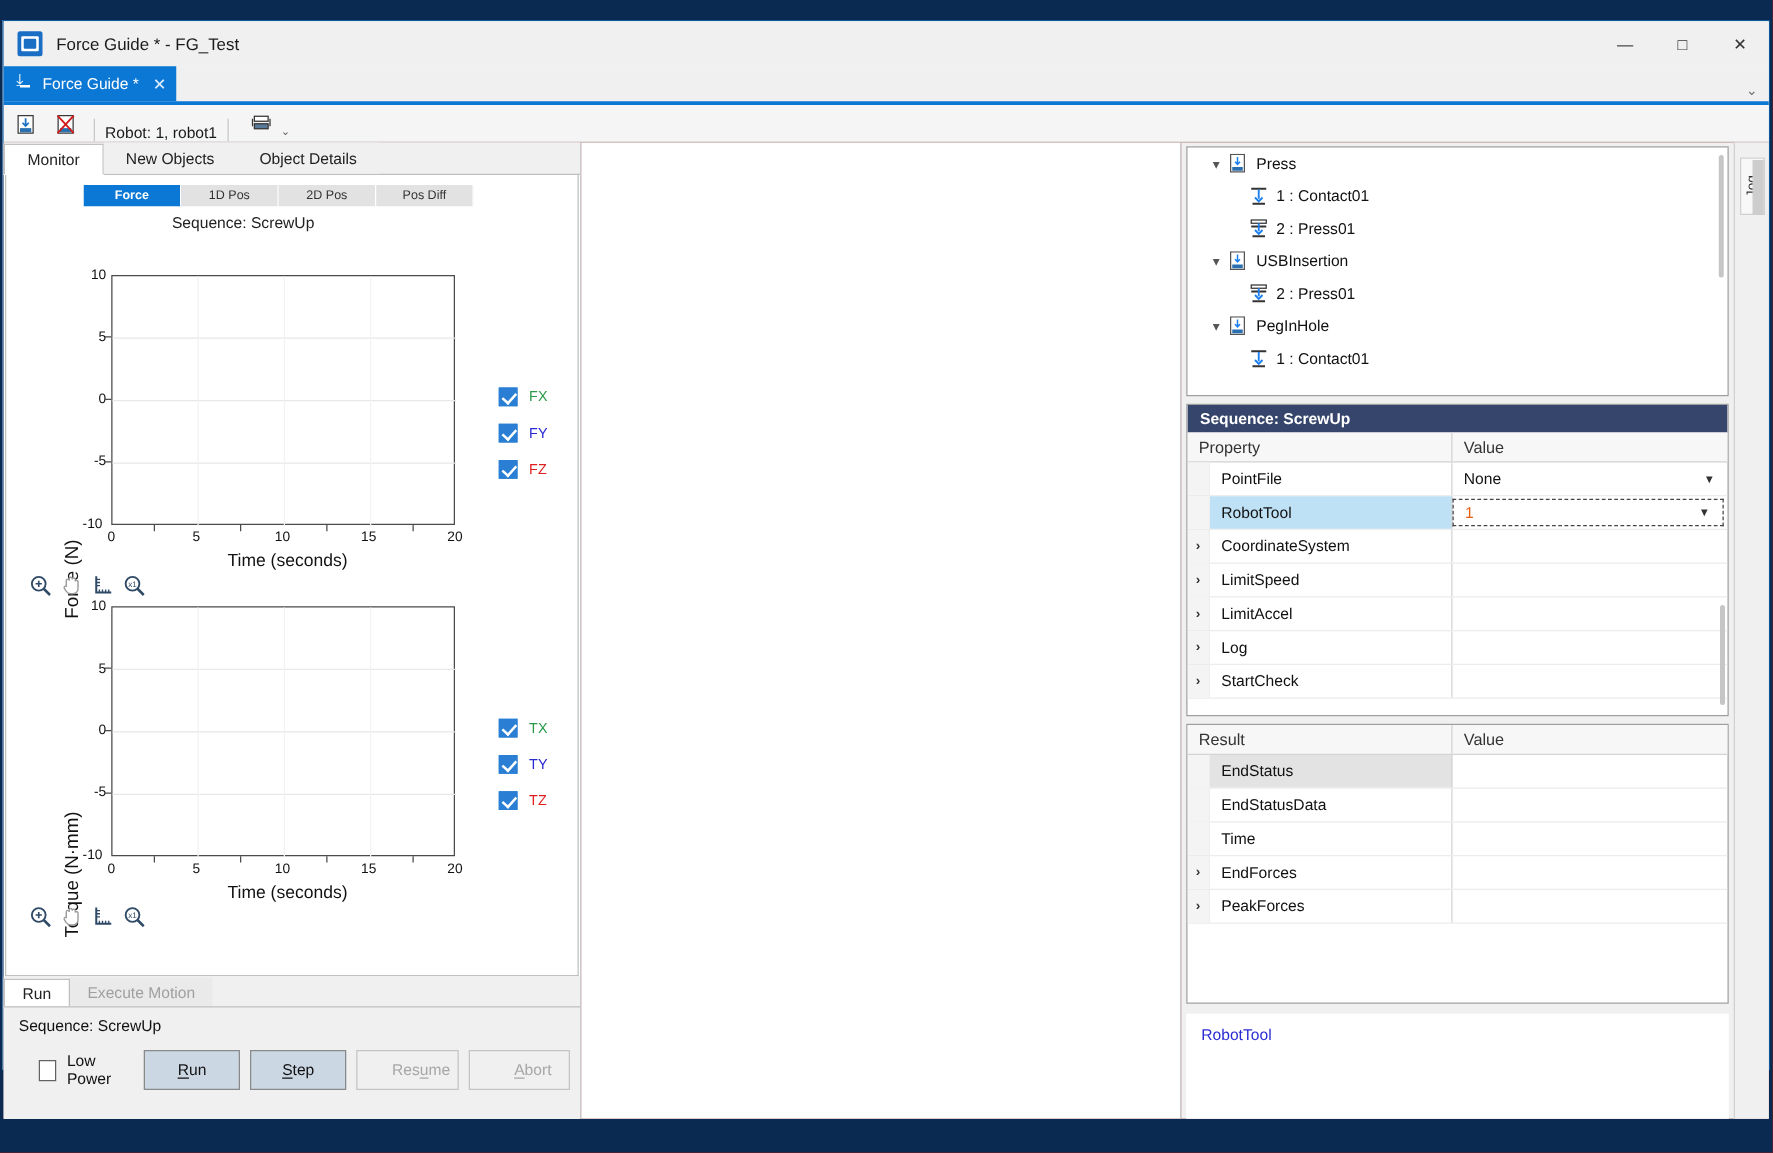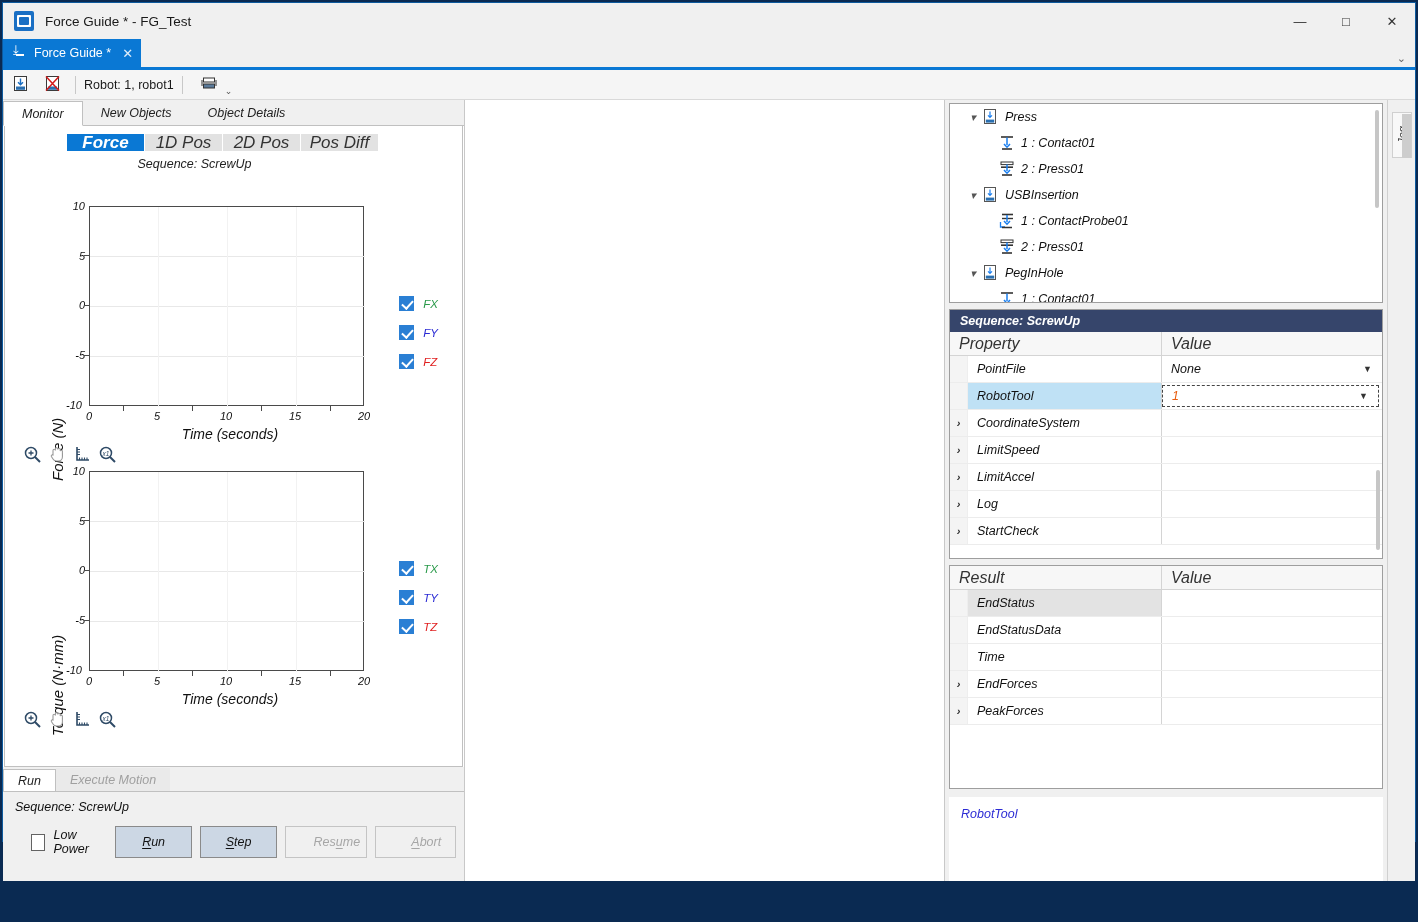--- a/index.html
+++ b/index.html
@@ -1,20 +1,20 @@
 <!DOCTYPE html>
 <html><head>
 <meta charset="utf-8">
 <style>
   * { box-sizing: border-box; margin:0; padding:0; }
   html,body { width:1418px; height:922px; overflow:hidden;
     font-family:"Liberation Sans", sans-serif; }
   body { background:#0a2a52; }
 
-  .window { position:absolute; left:2px; top:2px; width:1414px; height:840px;
+  .window { position:absolute; left:2px; top:16px; width:1414px; height:840px;
     background:#ffffff; border:1px solid #0d5a9e; display:flex; flex-direction:column; }
 
   
   .titlebar { height:36px; background:#f0f0f0; display:flex; align-items:center;
     border-bottom:0px; position:relative; flex:0 0 36px; }
   .app-icon { width:20px; height:20px; margin-left:11px; background:#1a6fc4;
     border-radius:2px; position:relative; }
   .app-icon:before { content:""; position:absolute; left:3px; top:4px; width:14px; height:12px;
     background:#fff; border-radius:1px; }
   .app-icon:after { content:""; position:absolute; left:5px; top:6px; width:10px; height:8px;
@@ -31,48 +31,48 @@
     padding:0 8px 0 10px; font-size:12.5px; gap:7px; }
   .doctab .dtIcon { width:14px; height:13px; position:relative; }
   .doctab .dtIcon:before { content:""; position:absolute; left:3px; top:0; width:8px; height:7px;
     border:2px solid #fff; border-top:none; border-left:none; border-right:none;}
   .doctab .dtIcon:after { content:"\2913"; position:absolute; left:0px; top:-5px;
     font-size:13px; color:#fff; }
   .doctab .dtClose { font-size:13px; color:#dfeefb; margin-left:4px; }
   .tabstrip .chev { position:absolute; right:9px; bottom:2px; font-size:11px; color:#666; }
 
   
-  .toolbar { height:30px; background:#f5f5f5; display:flex; align-items:center;
+  .toolbar { height:30px; background:#f5f5f5; display:flex; align-items:flex-end;
     border-bottom:1px solid #d9d9d9; flex:0 0 30px; gap:0px; position:relative; }
   .tb-btn { width:28px; height:26px; display:flex; align-items:center; justify-content:center;
     margin-left:4px; }
   .tb-sep { width:1px; height:18px; background:#c8c8c8; margin:0 8px; }
   .tb-label { font-size:12.5px; color:#1a1a1a; }
   .tb-caret { font-size:9px; color:#555; margin-left:2px; align-self:flex-end;
     margin-bottom:3px; }
 
   
-  .body { flex:1; display:flex; position:relative; background:#7f1d1d;font-style:italic; }
+  .body { flex:1; display:flex; position:relative; background:#7f1d1d; }
 
   
   .leftcol { width:462px; display:flex; flex-direction:column; background:#fff;
     border-right:1px solid #c8c8c8; }
   .ltabs { height:26px; display:flex; align-items:flex-end; background:#f0f0f0;
     border-bottom:1px solid #c0c0c0; flex:0 0 26px; }
   .ltab { height:25px; padding:0 18px; display:flex; align-items:center; font-size:12.5px;
     color:#222; background:#f0f0f0; }
   .ltab.active { background:#ffffff; border:1px solid #c0c0c0; border-bottom:1px solid #fff;
     margin-bottom:-1px; }
 
   .monitor { flex:1; background:#fff; border:1px solid #c0c0c0; border-top:none;
     margin:0 1px 0 1px; display:flex; flex-direction:column; overflow:hidden; }
 
   .segbar { display:flex; margin:8px 0 0 62px; }
   .seg { width:78px; height:17px; display:flex; align-items:center; justify-content:center;
-    font-size:17px; background:#e2e2e2; color:#333; border-right:1px solid #fff; }
+    font-size:10px; background:#e2e2e2; color:#333; border-right:1px solid #fff; }
   .seg.active { background:#0a78d4; color:#fff; font-weight:bold; }
 
   .chartwrap { position:relative; height:310px; }
   .chartwrap.second { height:305px; }
   .charttitle { text-align:center; font-size:12.5px; color:#222; margin-top:6px;
     margin-right:78px; }
 
   .plotbox { position:absolute; background:#fff; border:1px solid #4a4a4a; }
   .ytitle { position:absolute; font-size:14px; color:#111;
     transform:rotate(-90deg); transform-origin:left top; white-space:nowrap; }
@@ -139,21 +139,21 @@
     overflow:hidden; position:relative; flex:0 0 200px; }
   .trow { display:flex; align-items:center; height:26px; font-size:12.5px; color:#111; }
   .texp { width:18px; text-align:center; font-size:11px; color:#555; }
   .ticon { width:18px; height:16px; margin-right:5px; position:relative; }
   .tlbl { white-space:nowrap; }
 
   .pgrid { margin:6px 32px 0 4px; background:#fff; border:1px solid #9e9e9e;
     flex:0 0 250px; display:flex; flex-direction:column; position:relative; overflow:hidden; }
   .pghead { height:22px; background:#36456b; color:#fff; font-size:12.5px; font-weight:bold;
     display:flex; align-items:center; padding-left:10px; }
-  .pgcols { height:24px; display:flex; font-size:16px; color:#333;
+  .pgcols { height:24px; display:flex; font-size:13px; color:#333;
     border-bottom:1px solid #d4d4d4; background:#f7f7f7; }
   .pgc1 { width:212px; padding-left:9px; display:flex; align-items:center;
     border-right:1px solid #d4d4d4; }
   .pgc2 { flex:1; padding-left:9px; display:flex; align-items:center; }
   .prow { height:27px; display:flex; font-size:12.5px; color:#111;
     border-bottom:1px solid #ececec; }
   .pexp { width:18px; display:flex; align-items:center; justify-content:center;
     font-size:11px; color:#333; font-weight:bold; background:#f4f4f4;
     border-right:1px solid #eee; }
   .pname { width:194px; display:flex; align-items:center; padding-left:9px;
@@ -503,32 +503,20 @@
                 <rect x="2.5" y="0.5" width="11" height="14" fill="#fff" stroke="#555"></rect>
                 <rect x="3.8" y="10.6" width="8.4" height="3" fill="#2a6fb0"></rect>
                 <path d="M8 2.5 V8.2 M6 6.4 L8 8.5 L10 6.4" stroke="#1a7ff0" stroke-width="1.2" fill="none"></path>
               </svg>
           </span>
           <span class="tlbl">USBInsertion</span>
         </div>
         <div class="trow" style="padding-left:48px;">
           <span class="ticon">
             <svg width="18" height="17" viewBox="0 0 18 17">
-                <path d="M4 1.5 H15" stroke="#333" stroke-width="1.6"></path>
-                <path d="M4 5.5 H15" stroke="#333" stroke-width="1.4"></path>
-                <path d="M9 2 V9 M6 8 L9 11.2 L12 8" stroke="#1a7ff0" stroke-width="1.5" fill="none"></path>
-                <path d="M2.5 9 L2.5 14 H7" stroke="#1a7ff0" stroke-width="1.3" fill="none"></path>
-                <path d="M4 14.5 H14" stroke="#333" stroke-width="1.5"></path>
-              </svg>
-          </span>
-          <span class="tlbl">1 :  ContactProbe01</span>
-        </div>
-        <div class="trow" style="padding-left:48px;">
-          <span class="ticon">
-            <svg width="18" height="17" viewBox="0 0 18 17">
                 <rect x="3" y="1" width="12" height="2.6" fill="#fff" stroke="#333"></rect>
                 <path d="M3 6.2 H15" stroke="#333" stroke-width="1.6"></path>
                 <path d="M9 3.6 V10 M6 9 L9 12.2 L12 9" stroke="#1a7ff0" stroke-width="1.5" fill="none"></path>
                 <path d="M4 14 H14" stroke="#333" stroke-width="1.6"></path>
               </svg>
           </span>
           <span class="tlbl">2 :  Press01</span>
         </div>
         <div class="trow" style="padding-left:14px;">
           <span class="texp">▾</span>

